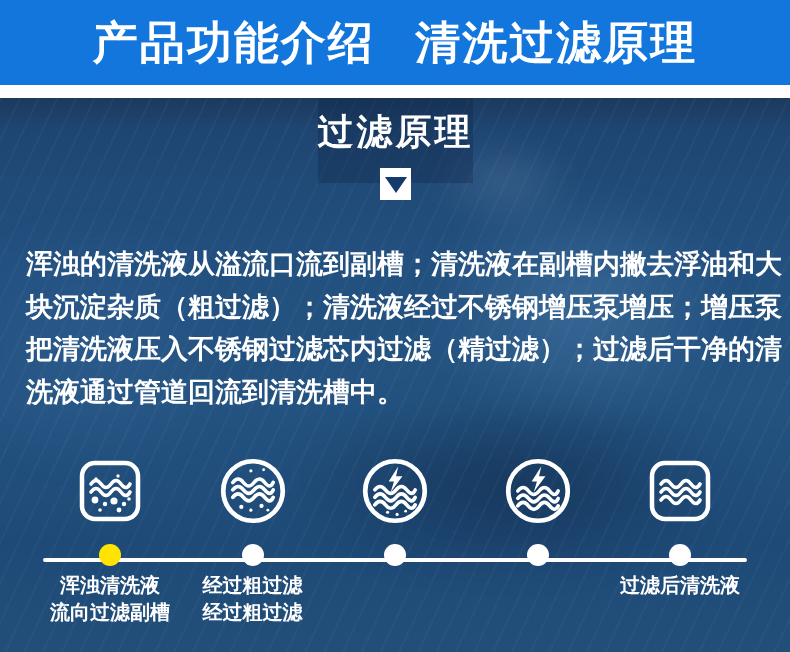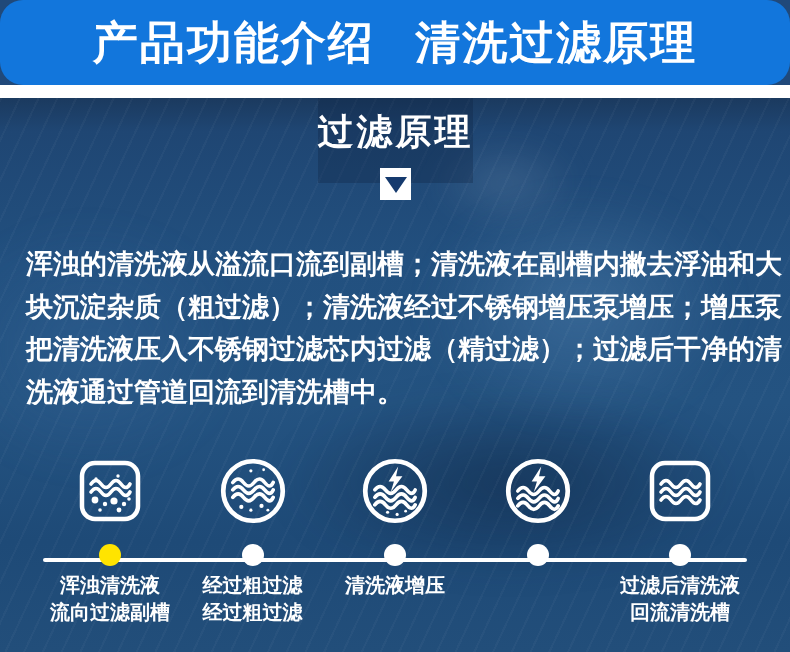--- a/index.html
+++ b/index.html
@@ -6,21 +6,21 @@
   html,body { width:790px; height:652px; }
   body {
     position:relative; overflow:hidden;
     font-family:"Liberation Sans","DejaVu Sans",sans-serif;
     background:#20497a;
   }
   
   .header {
     position:absolute; top:0; left:0; width:790px; height:85px;
     background:#1276dc;
-    display:flex; align-items:center; justify-content:center;border-radius:23px;
+    display:flex; align-items:center; justify-content:center;
   }
   .header-title {
     color:#ffffff; font-size:45px; font-weight:bold;
     letter-spacing:2px; word-spacing:26px; white-space:nowrap;
   }
   .white-strip {
     position:absolute; top:85px; left:0; width:790px; height:13px;
     background:#ffffff;
   }
   
@@ -187,24 +187,20 @@
         <path d="M13 38 q5 -6.5 10 0 t10 0 t10 0 t8 0" stroke-width="3.4"></path>
         <path d="M13 45 q5 -6.5 10 0 t10 0 t10 0 t8 0" stroke-width="3.4"></path>
         <g fill="#ffffff" stroke="none">
           <circle cx="25" cy="52" r="1.5"></circle>
             <circle cx="34" cy="54" r="1.5"></circle>
             <circle cx="42" cy="51" r="1.3"></circle>
         </g>
       </svg>
     </div>
     <div class="dot" style="background: rgb(255, 255, 255);"></div>
-    <div class="step-label">
-      <div>清洗液增压</div>
-      <div></div>
-    </div>
   </div>
 
   <div class="step">
     <div class="icon-wrap">
       <svg width="68" height="68" viewBox="0 0 64 64" fill="none" stroke="#ffffff" stroke-width="4" stroke-linecap="round">
         <circle cx="32" cy="32" r="28" stroke-width="4.4"></circle>
         <path d="M35 9 L26 23 L31 23 L28 33 L39 18 L33 18 Z" fill="#ffffff" stroke="none"></path>
         <path d="M13 32 q5 -6.5 10 0 t10 0 t10 0 t8 0" stroke-width="3.4"></path>
         <path d="M13 39 q5 -6.5 10 0 t10 0 t10 0 t8 0" stroke-width="3.4"></path>
         <path d="M13 46 q5 -6.5 10 0 t10 0 t10 0 t8 0" stroke-width="3.4"></path>
@@ -218,17 +214,16 @@
       <svg width="64" height="64" viewBox="0 0 64 64" fill="none" stroke="#ffffff" stroke-width="4" stroke-linecap="round">
         <rect x="4" y="4" width="56" height="56" rx="13" stroke-width="4.5"></rect>
         <path d="M13 25 q5 -7 10 0 t10 0 t10 0 t9 0" stroke-width="3.6"></path>
         <path d="M13 33 q5 -7 10 0 t10 0 t10 0 t9 0" stroke-width="3.6"></path>
         <path d="M13 41 q5 -7 10 0 t10 0 t10 0 t9 0" stroke-width="3.6"></path>
       </svg>
     </div>
     <div class="dot" style="background: rgb(255, 255, 255);"></div>
     <div class="step-label">
       <div>过滤后清洗液</div>
-      <div>回流清洗槽</div>
     </div>
   </div>
 
 </div>
 
 </body></html>

